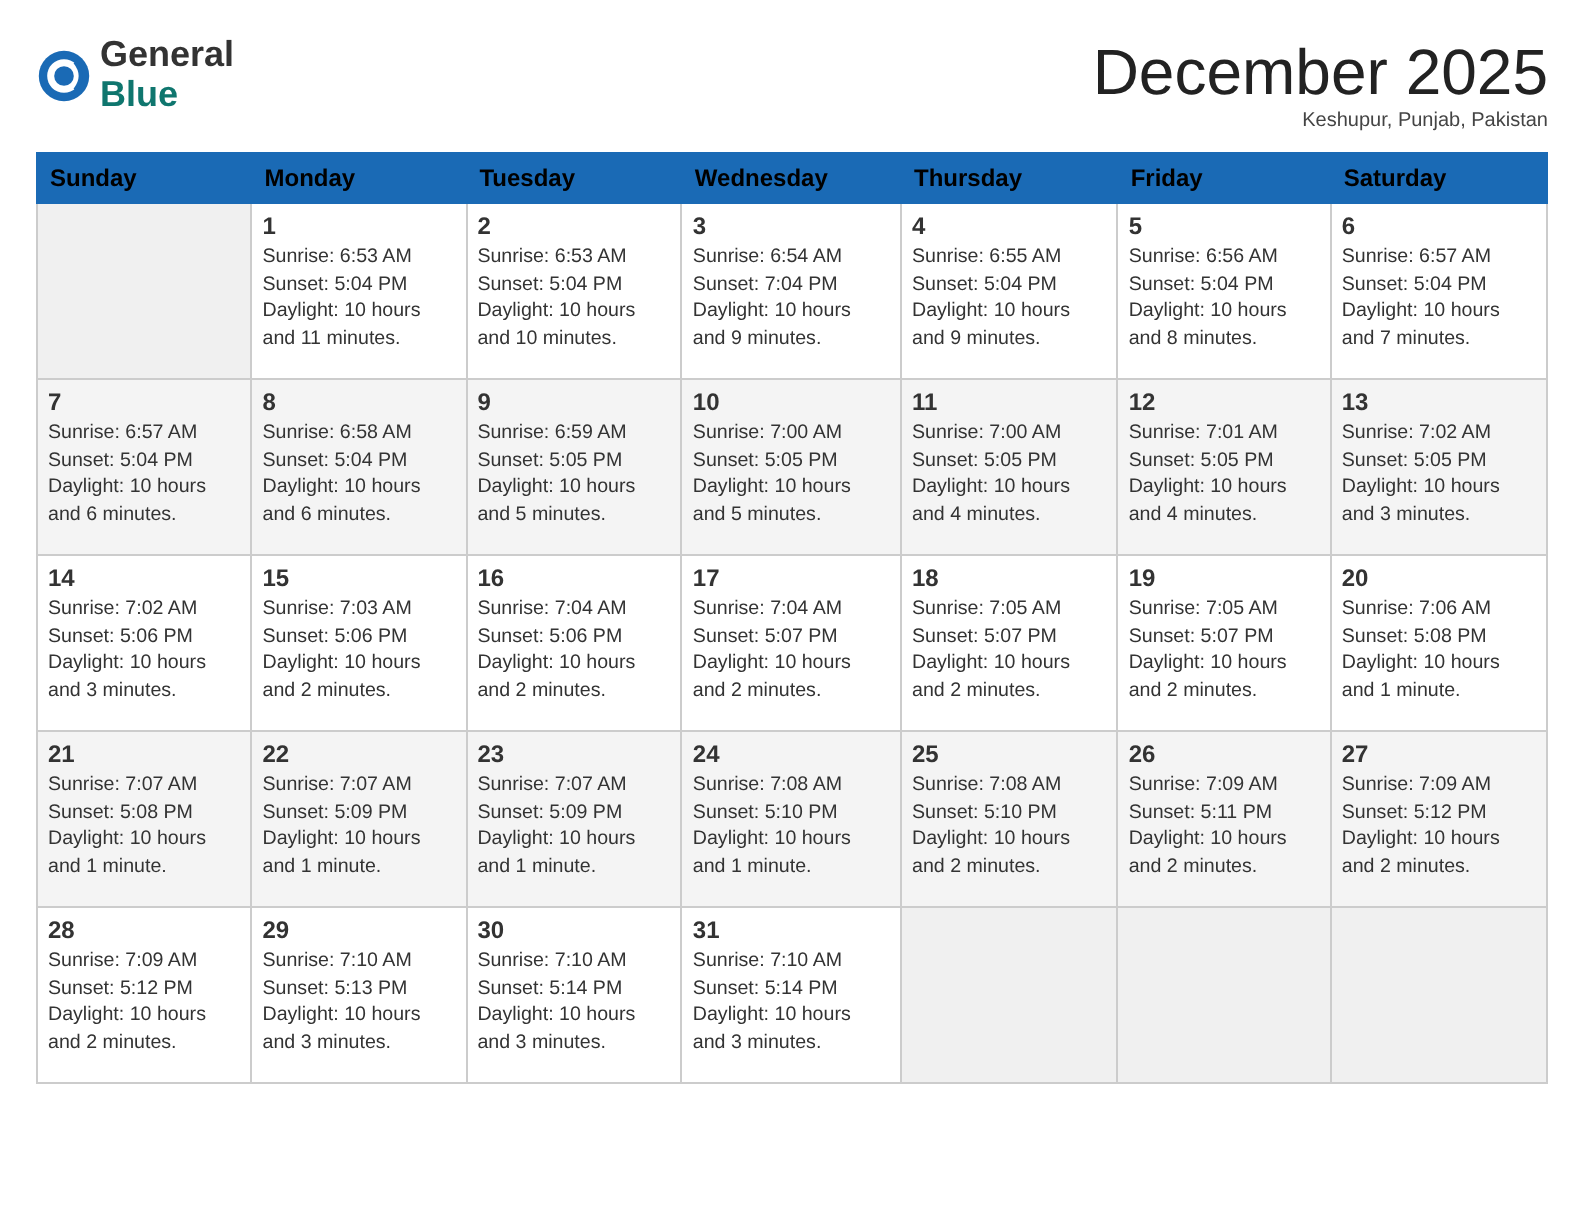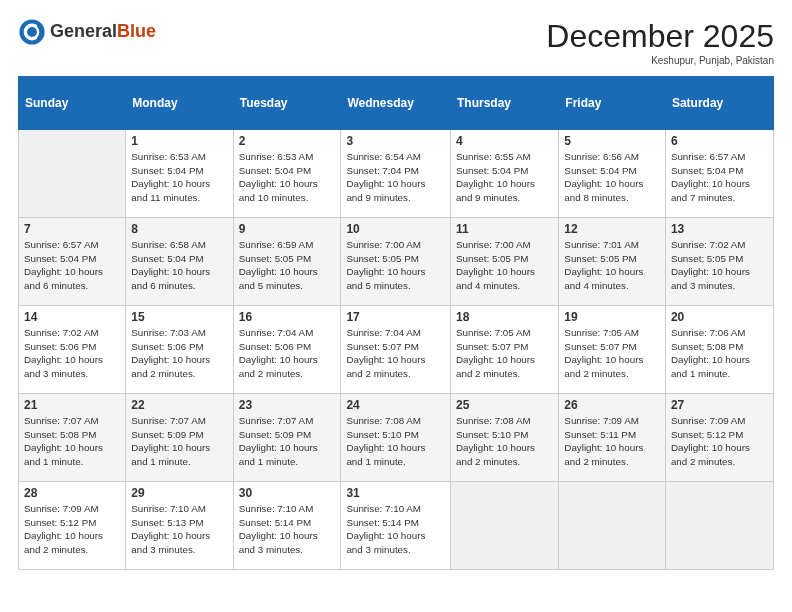--- a/index.html
+++ b/index.html
@@ -20,27 +20,27 @@
       justify-content: space-between;
       align-items: flex-start;
       margin-bottom: 10px;
     }
     .logo {
       display: flex;
       align-items: center;
     }
     .logo-text {
       display: flex;
-      flex-direction: row;
+      flex-direction: column;
       font-size: 18px;
       font-weight: bold;
       line-height: 1.1;
     }
     .logo-general { color: #333; }
-    .logo-blue { color: #c2410c; }
+    .logo-blue { color: #0f766e; }
     .logo-icon {
       width: 28px;
       height: 28px;
       margin-right: 4px;
     }
     .title-block {
       text-align: right;
     }
     .month-title {
       font-size: 32px;
@@ -52,23 +52,23 @@
       font-size: 10px;
       color: #444;
     }
     .calendar {
       width: 100%;
       border-collapse: collapse;
       font-size: 10.5px;
     }
     .calendar thead tr th {
       background: #1a6ab5;
-      color: #ffffff;
+      color: #000000;
       text-align: left;
-      padding: 19px 6px;
+      padding: 5px 6px;
       font-size: 12px;
       font-weight: bold;
       border: 1px solid #1a6ab5;
     }
     .calendar tbody tr td {
       vertical-align: top;
       padding: 4px 5px;
       border: 1px solid #ccc;
       width: 113px;
       height: 88px;

